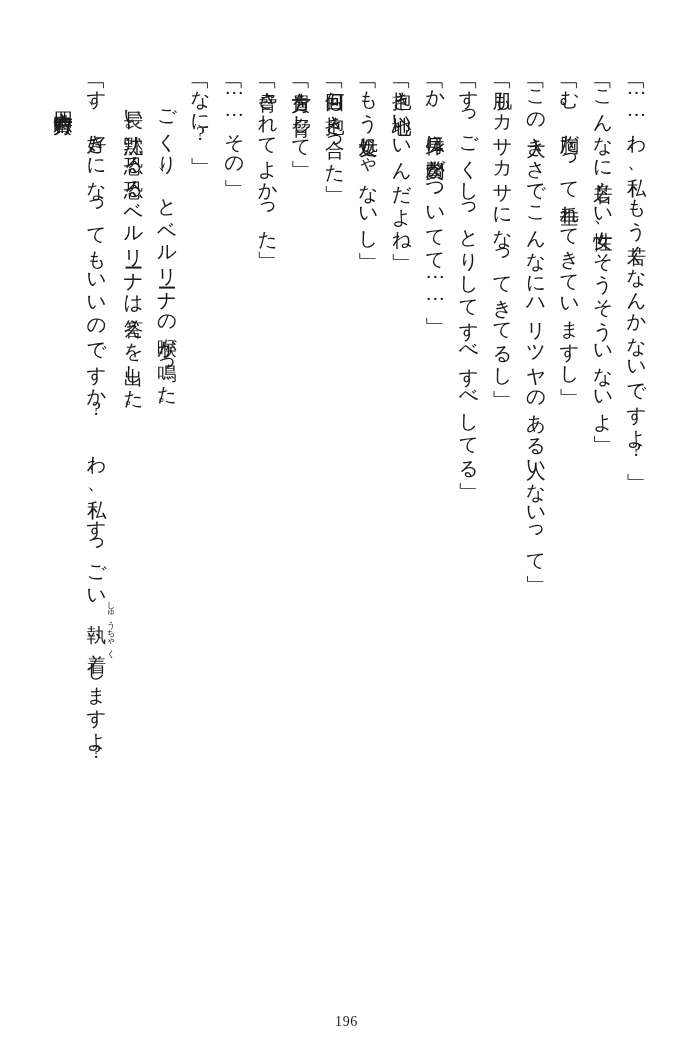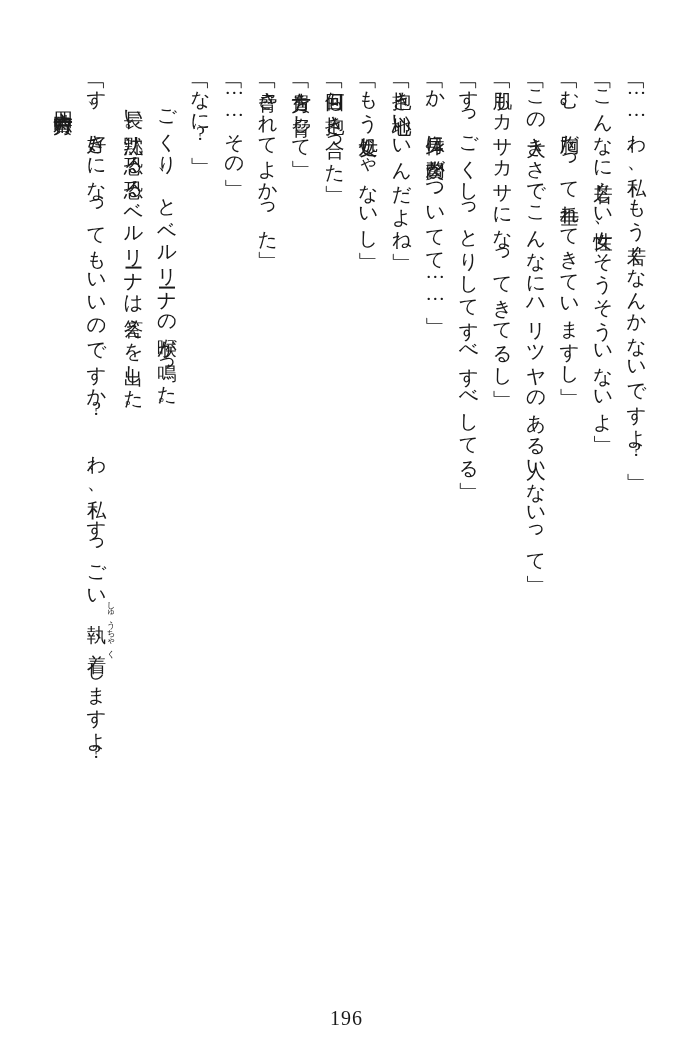--- a/index.html
+++ b/index.html
@@ -63,21 +63,21 @@
     letter-spacing: 0;
     line-height: 1;
   }
 
   #page-number {
     position: absolute;
     left: 0;
     right: 0;
     bottom: 20px;
     text-align: center;
-    font-size: 20px;
+    font-size: 14px;
     font-family: "Liberation Serif", "DejaVu Serif", serif;
     color: #1a1a1a;
     letter-spacing: 0.05em;
   }
 </style>
 </head>
 <body>
 
 <div id="page">
 

